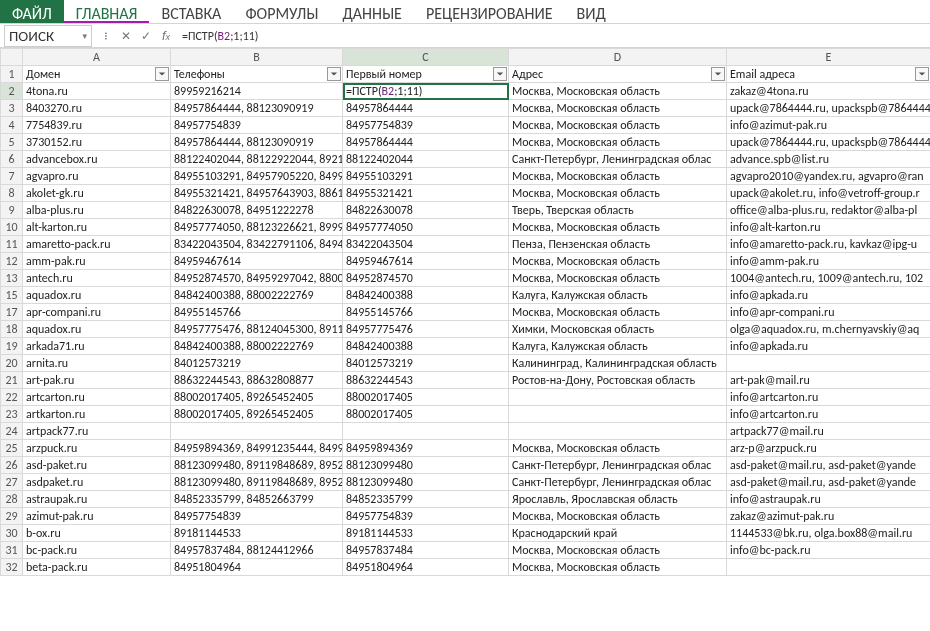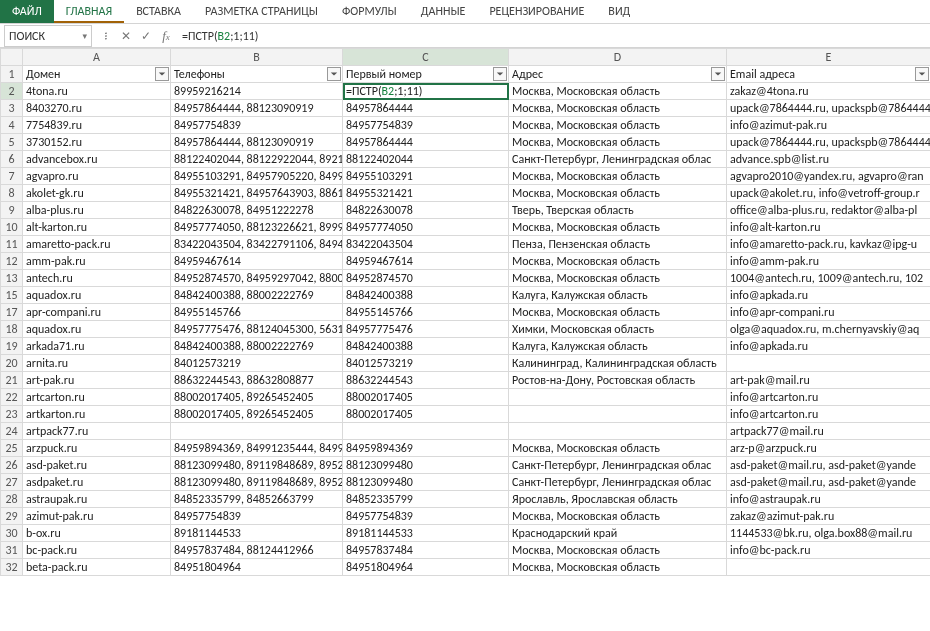--- a/index.html
+++ b/index.html
@@ -1,55 +1,54 @@
 <!DOCTYPE html>
 <html><head>
 <meta charset="utf-8">
 <style>
   * { box-sizing: border-box; }
   html, body { margin: 0; padding: 0; font-family: Calibri, Arial, sans-serif; font-size: 12px; color: #333; background: #fff; }
   .ribbon-tabs { display: flex; align-items: stretch; height: 24px; background: #fff; border-bottom: 1px solid #d4d4d4; user-select: none; }
-  .ribbon-tab { padding: 4px 12px; font-size: 12px; color: #444; cursor: pointer; }
+  .ribbon-tab { padding: 4px 12px; font-size: 16px; color: #444; cursor: pointer; }
   .ribbon-tab.file { background: #217346; color: #fff; font-weight: normal; }
-  .ribbon-tab.active { color: #217346; border-bottom: 2px solid #a16207; }
+  .ribbon-tab.active { color: #217346; border-bottom: 2px solid #a21caf; }
   .formula-bar { display: flex; align-items: center; height: 24px; border-bottom: 1px solid #d4d4d4; background: #fff; }
   .name-box { display: flex; align-items: center; width: 88px; height: 22px; border: 1px solid #ccc; margin: 0 4px; padding: 0 4px; justify-content: space-between; }
-  .name-box-text { font-size: 12px; color: #333; }
+  .name-box-text { font-size: 15px; color: #333; }
   .fb-btn { width: 20px; text-align: center; color: #777; cursor: pointer; font-size: 12px; }
-  .fb-btn.fx { font-style: italic; font-family: Liberation Serif, serif; font-size: 13px; }
+  .fb-btn.fx { font-style: italic; font-family: Liberation Sans, sans-serif; font-size: 13px; }
   .fb-input { flex: 1; border: none; outline: none; font-size: 12px; padding: 2px 6px; }
   .grid-wrap { overflow: hidden; }
   table.grid { border-collapse: collapse; table-layout: fixed; width: 930px; }
   .grid th, .grid td { border: 1px solid #d9d9d9; height: 17px; padding: 0 3px; white-space: nowrap; overflow: hidden; text-align: left; vertical-align: middle; font-size: 12px; }
   .grid thead th { background: #f3f3f3; text-align: center; font-weight: normal; color: #555; position: relative; }
   .grid .rowhdr { background: #f3f3f3; text-align: center; color: #555; width: 22px; }
   .grid th.corner { background: #f3f3f3; width: 22px; }
   .colA { width: 148px; }
   .colB { width: 172px; }
   .colC { width: 166px; }
   .colD { width: 218px; }
   .colE { width: 204px; }
   .filter-cell { position: relative; }
   .filter-cell .filter-btn { position: absolute; right: 1px; top: 1px; width: 14px; height: 14px; border: 1px solid #999; background: #f8f8f8; display: flex; align-items: center; justify-content: center; cursor: pointer; }
   .filter-btn svg { width: 8px; height: 8px; }
   td.active-cell { outline: 2px solid #217346; outline-offset: -2px; background: #fff; }
-  .ref-b2 { color: #15803d; text-align: center; }
+  .ref-b2 { color: #701a75; text-align: center; }
   tbody td { color: #222; }
   tbody .rowhdr { font-weight: normal; }
   th.colhdr.sel { background: #d7e4d7; }
   .rowhdr.sel { background: #d7e4d7; }
 </style>
 </head>
 <body>
 
 <div class="ribbon-tabs">
   <div class="ribbon-tab file">ФАЙЛ</div>
   <div class="ribbon-tab active">ГЛАВНАЯ</div>
   <div class="ribbon-tab">ВСТАВКА</div>
-  <div class="ribbon-tab">РАЗМЕТКА СТРАНИЦЫ</div>
   <div class="ribbon-tab">ФОРМУЛЫ</div>
   <div class="ribbon-tab">ДАННЫЕ</div>
   <div class="ribbon-tab">РЕЦЕНЗИРОВАНИЕ</div>
   <div class="ribbon-tab">ВИД</div>
 </div>
 
 <div class="formula-bar">
   <div class="name-box">
     <span class="name-box-text">ПОИСК</span>
     <span style="font-size:9px;color:#777;">▾</span>
@@ -220,21 +219,21 @@
           <td class="rowhdr">17</td>
           <td>apr-compani.ru</td>
           <td>84955145766</td>
           <td>84955145766</td>
           <td>Москва, Московская область</td>
           <td>info@apr-compani.ru</td>
         </tr>
         <tr>
           <td class="rowhdr">18</td>
           <td>aquadox.ru</td>
-          <td>84957775476, 88124045300, 5631</td>
+          <td>84957775476, 88124045300, 8911</td>
           <td>84957775476</td>
           <td>Химки, Московская область</td>
           <td>olga@aquadox.ru, m.chernyavskiy@aq</td>
         </tr>
         <tr>
           <td class="rowhdr">19</td>
           <td>arkada71.ru</td>
           <td>84842400388, 88002222769</td>
           <td>84842400388</td>
           <td>Калуга, Калужская область</td>

